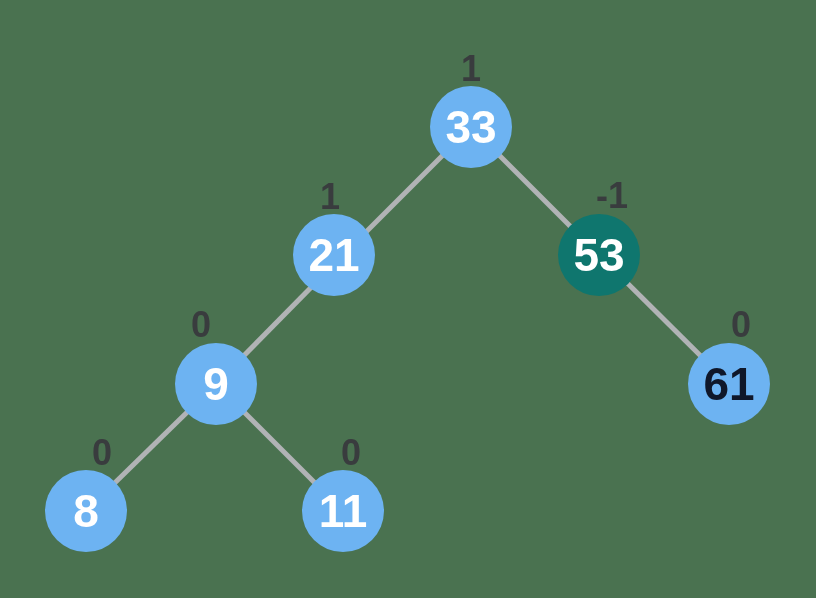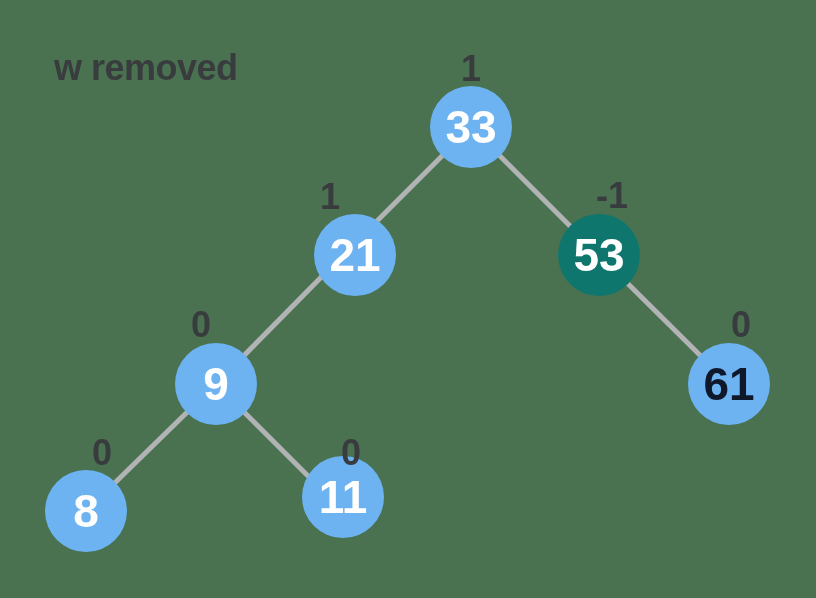--- a/index.html
+++ b/index.html
@@ -8,38 +8,37 @@
   #caption{position:absolute;font-weight:bold;font-size:36px;letter-spacing:-0.5px;line-height:1;white-space:nowrap}
   #edges{position:absolute;left:0;top:0;width:100%;height:100%}
   .node{position:absolute;border-radius:50%;display:flex;align-items:center;justify-content:center;
         font-weight:bold;font-size:46px;line-height:1;user-select:none}
   .balance{position:absolute;transform:translate(-50%,-50%);font-weight:bold;font-size:36px;line-height:1;white-space:nowrap}
 </style>
 </head>
 <body style="background: rgb(74, 114, 80);">
 
 <div id="canvas" style="width: 816px; height: 598px; background: rgb(74, 114, 80);">
-  <div id="caption" style="left: 54px; top: 50px; color: rgb(57, 60, 62);">w removed</div>
   <svg id="edges" xmlns="http://www.w3.org/2000/svg" viewBox="0 0 816 598">
       <line x1="471" y1="127" x2="343" y2="255" stroke="#b1b3b5" stroke-width="5"></line>
       <line x1="471" y1="127" x2="599" y2="255" stroke="#b1b3b5" stroke-width="5"></line>
       <line x1="343" y1="255" x2="216" y2="384" stroke="#b1b3b5" stroke-width="5"></line>
       <line x1="599" y1="255" x2="729" y2="384" stroke="#b1b3b5" stroke-width="5"></line>
       <line x1="216" y1="384" x2="86" y2="511" stroke="#b1b3b5" stroke-width="5"></line>
       <line x1="216" y1="384" x2="343" y2="511" stroke="#b1b3b5" stroke-width="5"></line>
     </svg>
   <div id="nodes">
       <div class="node" style="left: 430px; top: 86px; width: 82px; height: 82px; background: rgb(109, 179, 242); color: rgb(255, 255, 255);">33</div>
       <div class="balance" style="left: 471px; top: 69px; color: rgb(57, 60, 62);">1</div>
-      <div class="node" style="left: 314px; top: 214px; width: 82px; height: 82px; background: rgb(109, 179, 242); color: rgb(255, 255, 255);">21</div>
+      <div class="node" style="left: 293px; top: 214px; width: 82px; height: 82px; background: rgb(109, 179, 242); color: rgb(255, 255, 255);">21</div>
       <div class="balance" style="left: 330px; top: 197px; color: rgb(57, 60, 62);">1</div>
       <div class="node" style="left: 558px; top: 214px; width: 82px; height: 82px; background: #0f766e; color: rgb(255, 255, 255);">53</div>
       <div class="balance" style="left: 612px; top: 196px; color: rgb(57, 60, 62);">-1</div>
       <div class="node" style="left: 175px; top: 343px; width: 82px; height: 82px; background: rgb(109, 179, 242); color: rgb(255, 255, 255);">9</div>
       <div class="balance" style="left: 201px; top: 325px; color: rgb(57, 60, 62);">0</div>
       <div class="node" style="left: 688px; top: 343px; width: 82px; height: 82px; background: rgb(109, 179, 242); color: #0f172a;">61</div>
       <div class="balance" style="left: 741px; top: 325px; color: rgb(57, 60, 62);">0</div>
       <div class="node" style="left: 45px; top: 470px; width: 82px; height: 82px; background: rgb(109, 179, 242); color: rgb(255, 255, 255);">8</div>
       <div class="balance" style="left: 102px; top: 453px; color: rgb(57, 60, 62);">0</div>
-      <div class="node" style="left: 302px; top: 456px; width: 82px; height: 82px; background: rgb(109, 179, 242); color: rgb(255, 255, 255);">11</div>
+      <div class="node" style="left: 302px; top: 470px; width: 82px; height: 82px; background: rgb(109, 179, 242); color: rgb(255, 255, 255);">11</div>
       <div class="balance" style="left: 351px; top: 453px; color: rgb(57, 60, 62);">0</div>
     </div>
 </div>
 
 </body></html>

